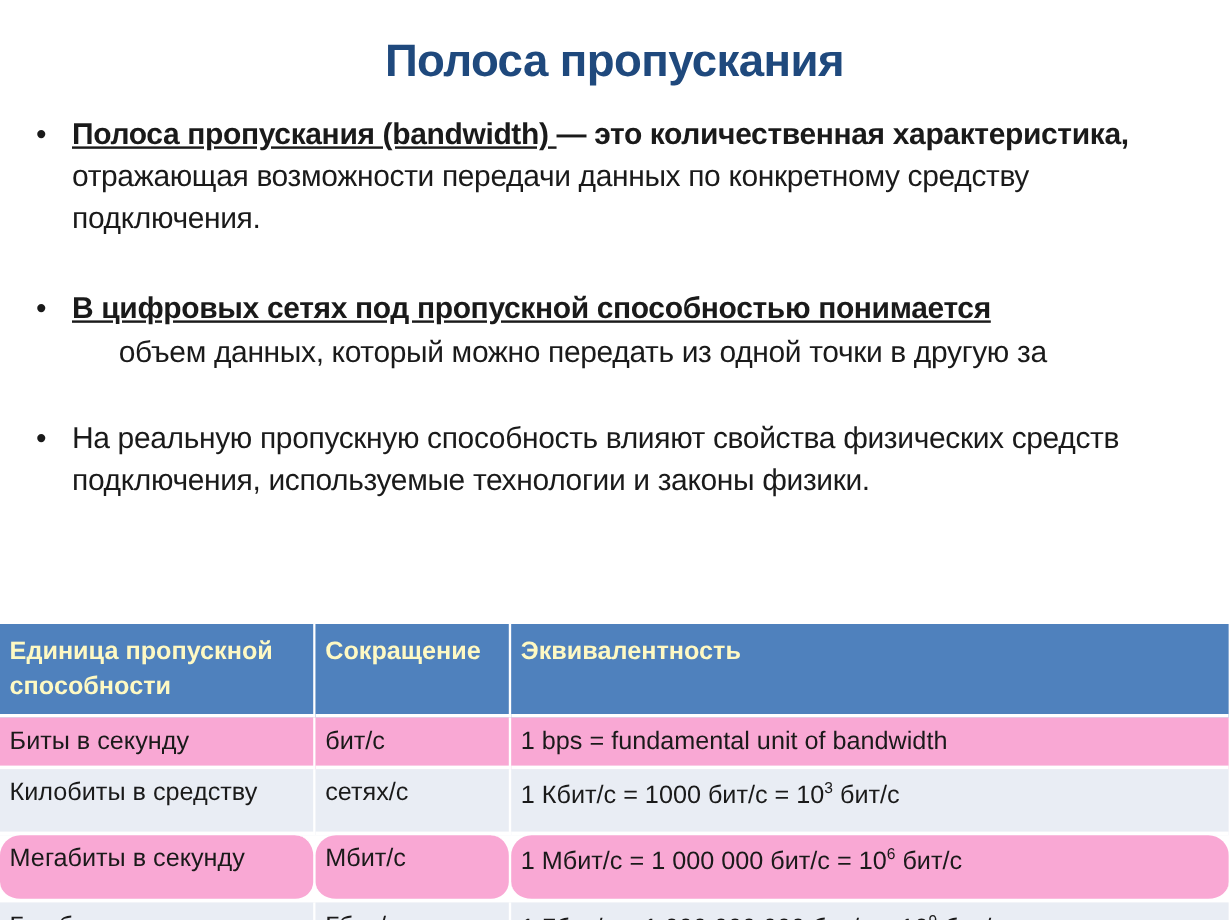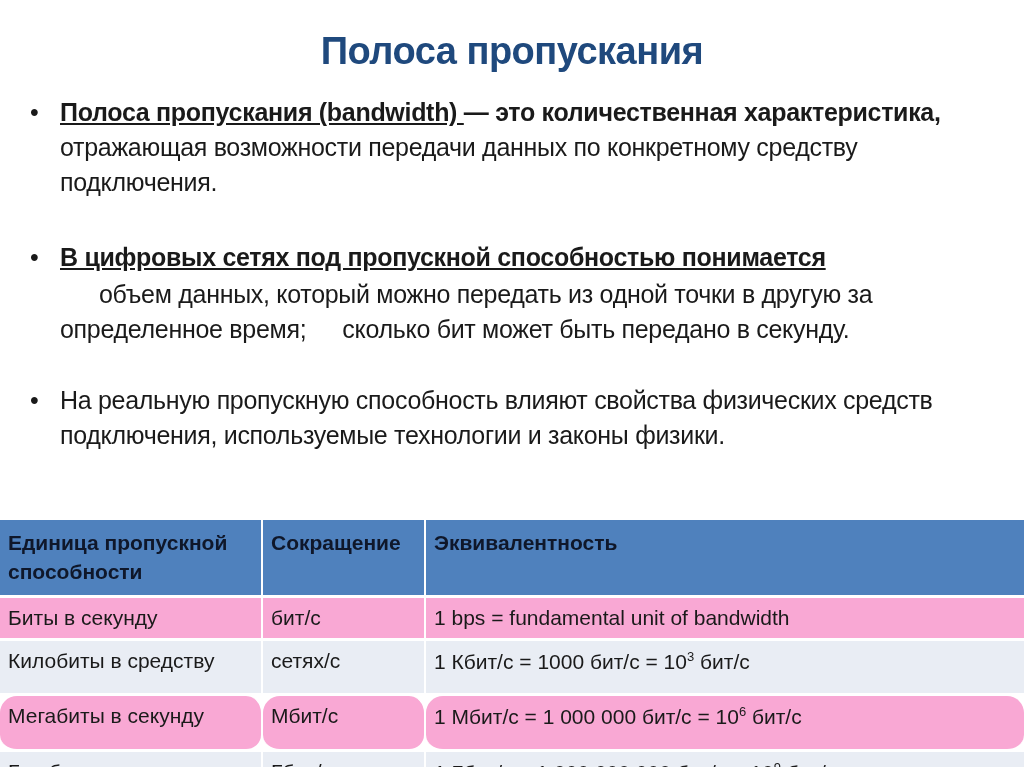--- a/index.html
+++ b/index.html
@@ -26,21 +26,21 @@
   table.bw {
     position:absolute; left:0; top:520px; width:1024px;
     border-collapse:separate; border-spacing:0; font-size:21px;
   }
   table.bw th, table.bw td {
     text-align:left; vertical-align:top; padding:8px 8px 0 8px;
     border-right:2px solid #ffffff; border-bottom:3px solid #ffffff;
   }
   table.bw th:last-child, table.bw td:last-child { border-right:none; }
   table.bw th {
-    background:#4f81bd; color:#0f172a; font-weight:bold; height:67px; line-height:29px;
+    background:#4f81bd; color:#fef9c3; font-weight:bold; height:67px; line-height:29px;
   }
   table.bw tr.odd td { background:#f9a8d4; }
   table.bw tr.even td { background:#e9edf4; }
   .c1 { width:245px; }
   .c2 { width:145px; }
   .r1 td { height:32px; }
   .r2 td { height:44px; }
   .r3 td { height:45px;border-radius:17px; }
   .r4 td { height:40px; }
   sup { font-size:13px; }
@@ -53,23 +53,20 @@
 <div class="bullets">
   <div class="bullet b1">
     <span class="dot">•</span>
     <span class="u">Полоса пропускания (bandwidth) </span><span class="bold">— это количественная характеристика,</span><span> отражающая возможности передачи данных по конкретному средству подключения.</span>
   </div>
 
   <div class="bullet b2">
     <span class="dot">•</span>
     <div class="u" style="display:inline;">В цифровых сетях под пропускной способностью понимается</div>
     <div class="indent" style="margin-top:2px;">объем данных, который можно передать из одной точки в другую за</div>
-    <div>
-      <span>определенное время;</span><span class="gap"></span><span>сколько бит может быть передано в секунду.</span>
-    </div>
   </div>
 
   <div class="bullet b3">
     <span class="dot">•</span>
     <span>На реальную пропускную способность влияют свойства физических средств подключения, используемые технологии и законы физики.</span>
   </div>
 </div>
 
 <table class="bw">
   <thead>

